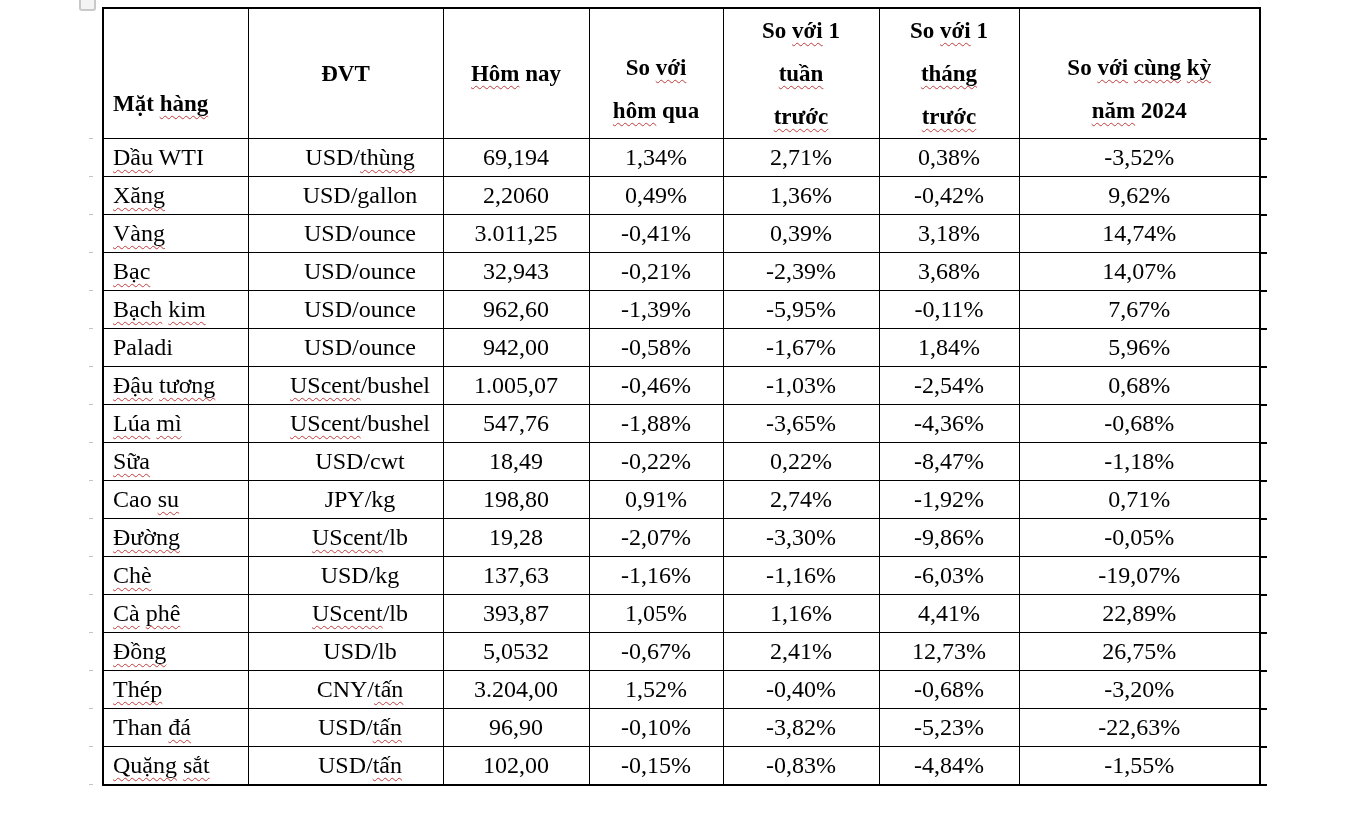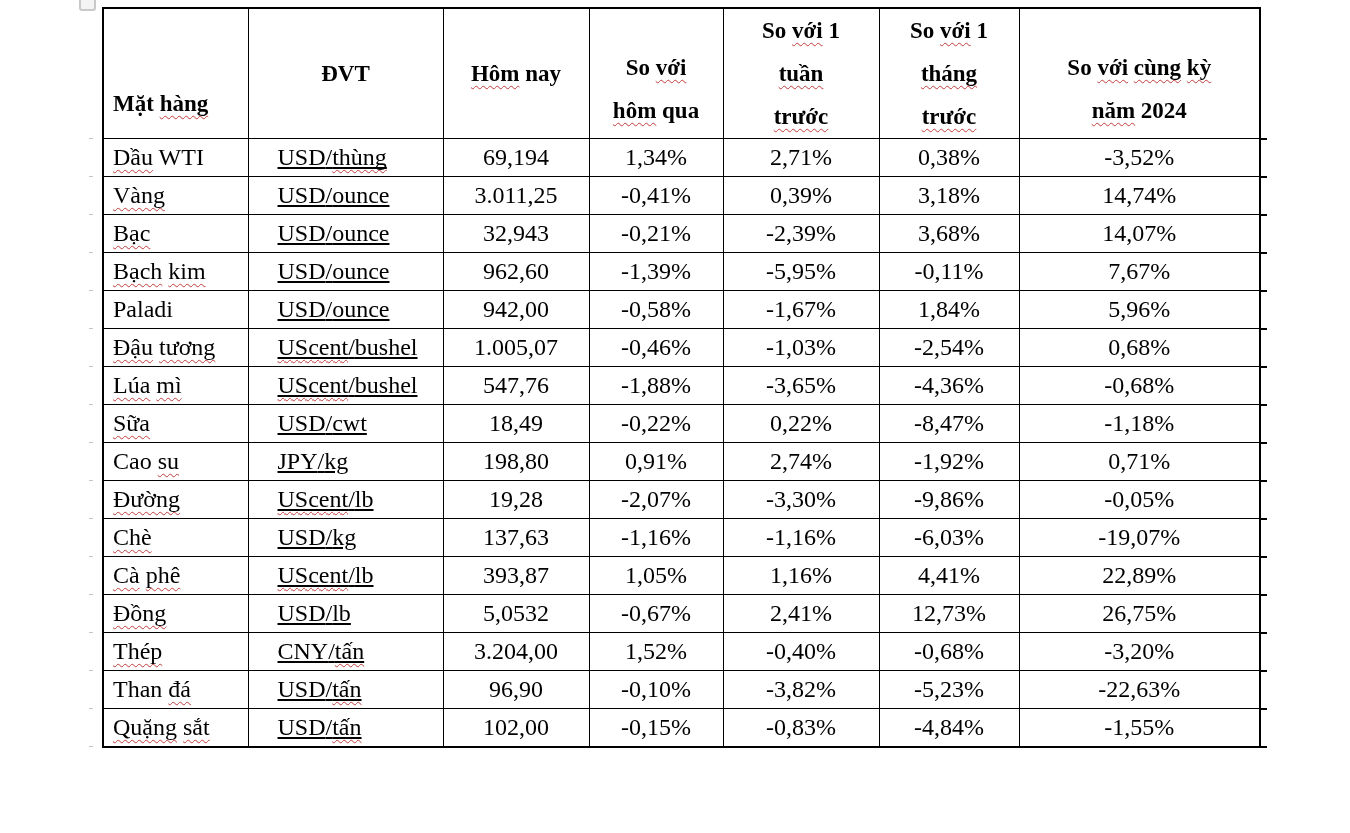--- a/index.html
+++ b/index.html
@@ -18,21 +18,21 @@
   }
   th,td{border:1.5px solid #000000;padding:0;}
   thead tr{height:100px;}
   tbody tr{height:38px;margin-top:42px;}
   th{
     font-weight:bold;font-size:23px;line-height:43px;
     text-align:center;vertical-align:middle;white-space:pre-line;
   }
   td{font-size:24px;line-height:1.1;text-align:center;vertical-align:middle;}
   td.c1,th.c1{text-align:left;padding-left:9px;}
-  td.c2{text-align:left;padding-left:29px;text-decoration:underline;}
+  td.c2{text-align:center;padding-left:29px;}
   th.c1{vertical-align:bottom;padding-bottom:13px;}
   th.c4,th.c7{vertical-align:bottom;padding-bottom:6px;margin-top:30px;}
   .c1,.c7{position:relative;}
   
   td.c7::after,th.c7::after{
     content:"";position:absolute;right:-8px;bottom:-2px;width:7px;height:2px;background:#000000;
   }
   
   td.c1::before,th.c1::before{
     content:"";position:absolute;left:-15px;bottom:-1px;width:4px;height:1px;background:#c4c4c4;
@@ -83,20 +83,29 @@
         <tr>
           <td class="c1"><span class="sq">Dầu</span><span> </span><span>WTI</span></td>
           <td class="c2"><span>USD</span><span>/</span><span class="sq">thùng</span></td>
           <td class="c3">69,194</td>
           <td class="c4">1,34%</td>
           <td class="c5">2,71%</td>
           <td class="c6">0,38%</td>
           <td class="c7">-3,52%</td>
         </tr>
         <tr>
+          <td class="c1"><span class="sq">Xăng</span></td>
+          <td class="c2"><span>USD</span><span>/</span><span>gallon</span></td>
+          <td class="c3">2,2060</td>
+          <td class="c4">0,49%</td>
+          <td class="c5">1,36%</td>
+          <td class="c6">-0,42%</td>
+          <td class="c7">9,62%</td>
+        </tr>
+        <tr>
           <td class="c1"><span class="sq">Vàng</span></td>
           <td class="c2"><span>USD</span><span>/</span><span>ounce</span></td>
           <td class="c3">3.011,25</td>
           <td class="c4">-0,41%</td>
           <td class="c5">0,39%</td>
           <td class="c6">3,18%</td>
           <td class="c7">14,74%</td>
         </tr>
         <tr>
           <td class="c1"><span class="sq">Bạc</span></td>

